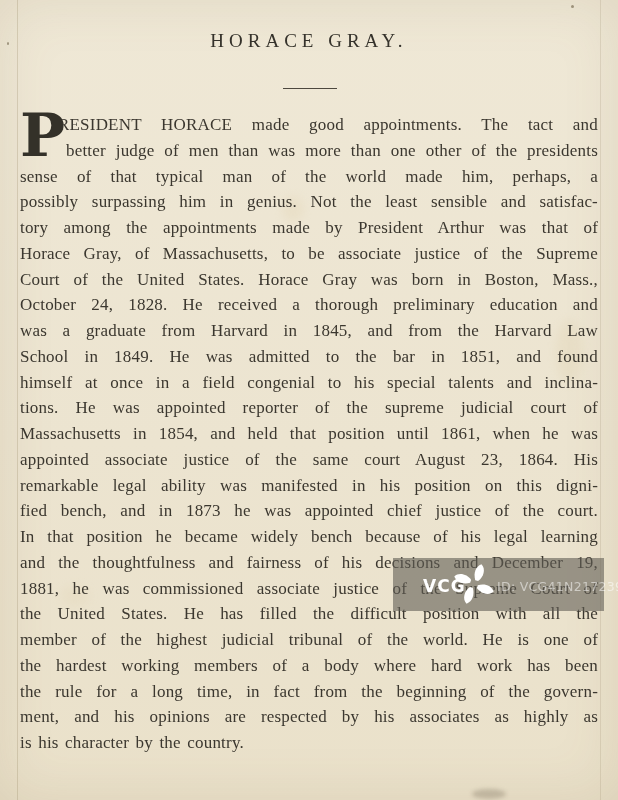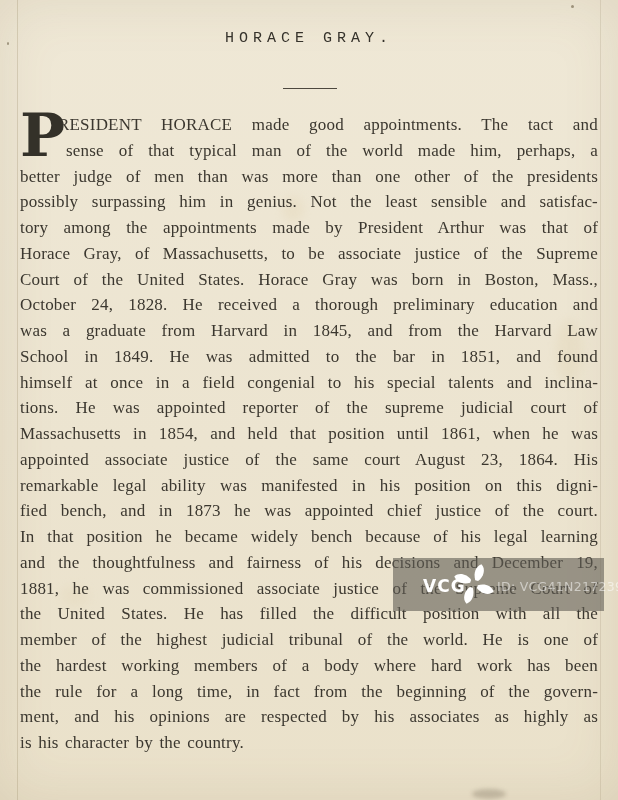--- a/index.html
+++ b/index.html
@@ -27,22 +27,22 @@
   .speck-a { left: 571px; top: 5px;  width: 3px; height: 3px; }
   .speck-b { left: 7px;   top: 42px; width: 2px; height: 3px; }
   .smudge {
     position: absolute; left: 472px; top: 789px; width: 34px; height: 10px;
     background: rgba(125, 115, 95, 0.35); border-radius: 50%; filter: blur(2px);
   }
 
   .title {
     position: absolute; left: 0; right: 0; top: 30px;
     margin: 0; text-align: center;
-    font-family: Liberation Mono, monospace;
-    font-size: 15px; font-weight: 500;
+    font-family: Liberation Serif, serif;
+    font-size: 19px; font-weight: 500;
     letter-spacing: 5px; color: #35322b;
   }
   .divider {
     position: absolute; left: 283px; top: 88px; width: 54px; height: 0;
     border-top: 1.5px solid #4d483e;
   }
 
   .article { position: absolute; left: 20px; top: 112px; width: 578px; }
   .dropcap {
     position: absolute; left: 0px; top: -7px;
@@ -93,22 +93,22 @@
   <div class="speck speck-b"></div>
   <div class="smudge"></div>
 
   <h1 class="title">HORACE GRAY.</h1>
   <div class="divider"></div>
 
   <div class="article">
     <span class="dropcap">P</span>
     <div class="lines">
         <div class="line">RESIDENT HORACE made good appointments.  The tact and</div>
+        <div class="line">better judge of men than was more than one other of the presidents</div>
         <div class="line">sense of that typical man of the world made him, perhaps, a</div>
-        <div class="line">better judge of men than was more than one other of the presidents</div>
         <div class="line">possibly surpassing him in genius.  Not the least sensible and satisfac-</div>
         <div class="line">tory among the appointments made by President Arthur was that of</div>
         <div class="line">Horace Gray, of Massachusetts, to be associate justice of the Supreme</div>
         <div class="line">Court of the United States.  Horace Gray was born in Boston, Mass.,</div>
         <div class="line">October 24, 1828.  He received a thorough preliminary education and</div>
         <div class="line">was a graduate from Harvard in 1845, and from the Harvard Law</div>
         <div class="line">School in 1849.  He was admitted to the bar in 1851, and found</div>
         <div class="line">himself at once in a field congenial to his special talents and inclina-</div>
         <div class="line">tions.  He was appointed reporter of the supreme judicial court of</div>
         <div class="line">Massachusetts in 1854, and held that position until 1861, when he was</div>

